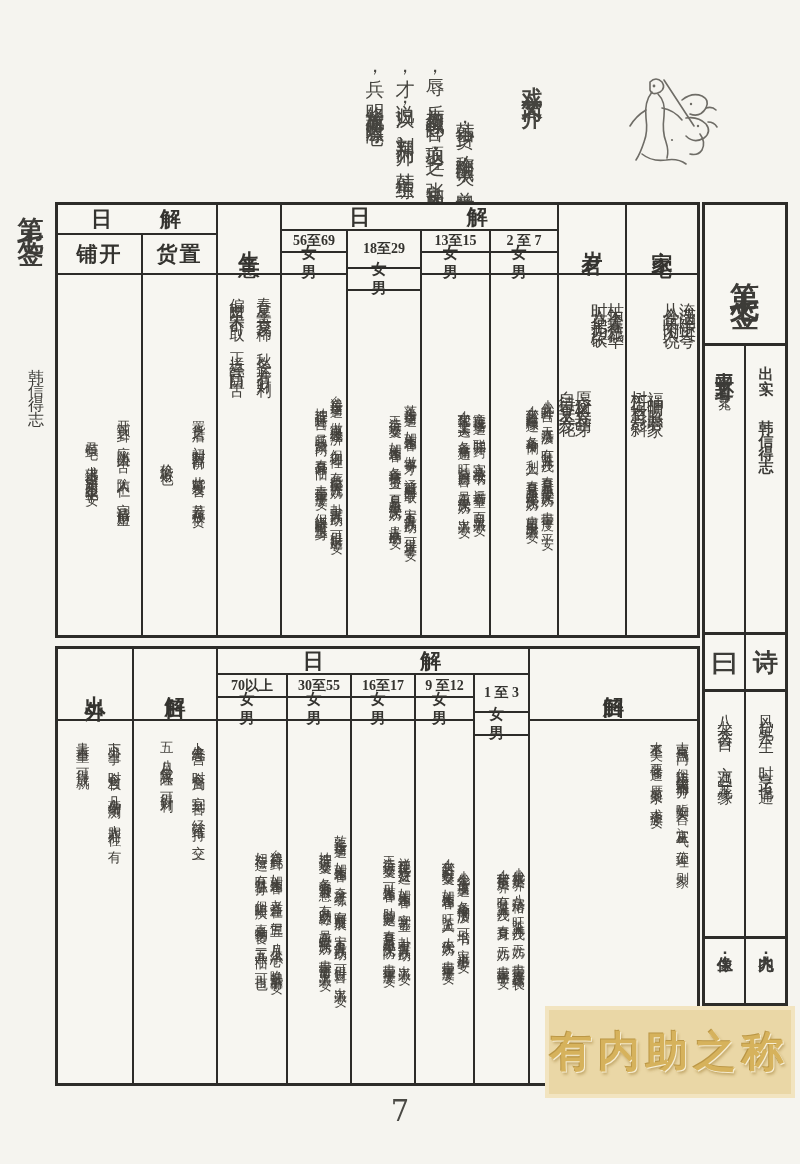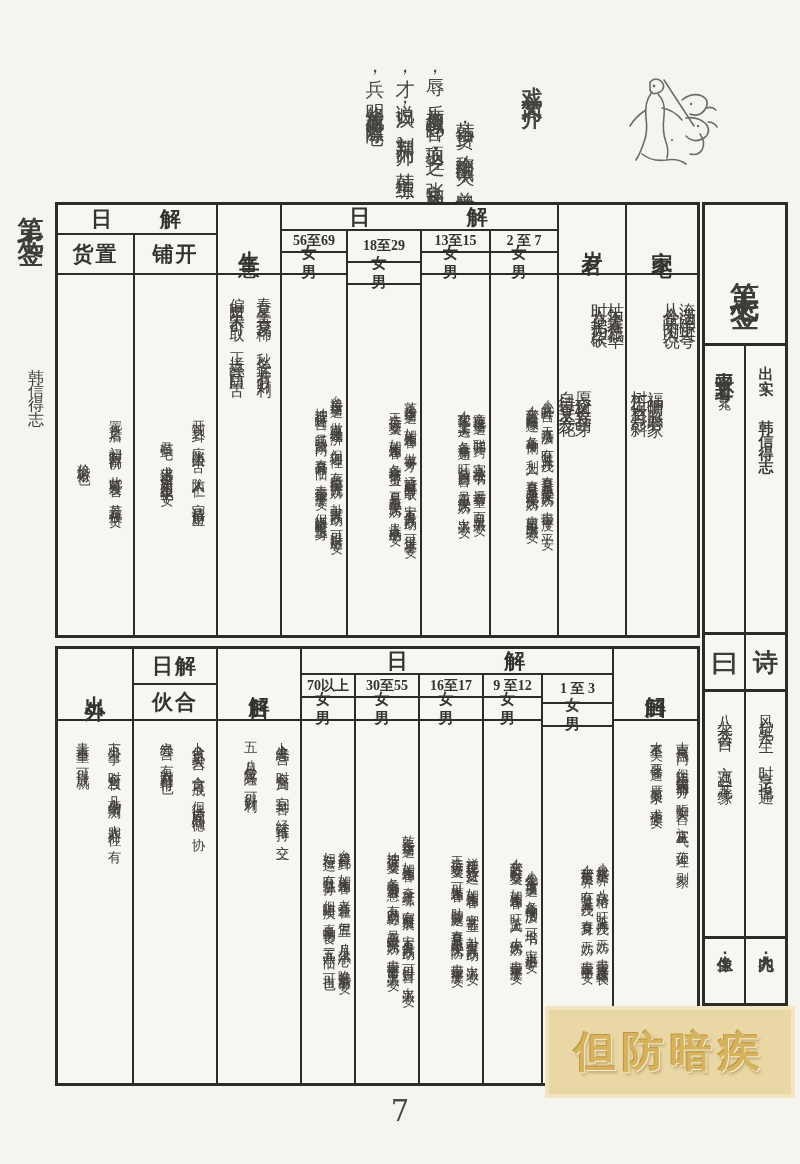--- a/index.html
+++ b/index.html
@@ -122,29 +122,29 @@
     </g>
   </svg>
 
   <div class="lm-signno vtext">第七签</div>
   <div class="lm-signname vtext">韩信得志</div>
 
   <div class="xtable t1">
     <div class="grp" style="width:158px">
       <div class="hc hc-big" style="height:30px">日　　解</div>
       <div class="grprow">
+        <div class="col" style="flex:1">
+          <div class="hc hc-big" style="height:40px">铺开</div>
+          <div class="cellbody roomy">开铺之卦　应防小人口舌　防人不仁　宜请招财星
+君镇宅　求佛祖令旗安门上祭化平安</div>
+        </div>
         <div class="col" style="width:75px">
           <div class="hc hc-big" style="height:40px">货置</div>
           <div class="cellbody roomy">置货之后　初时有高价　此货可发售　若是存放货
 价恐败也</div>
-        </div>
-        <div class="col" style="flex:1">
-          <div class="hc hc-big" style="height:40px">铺开</div>
-          <div class="cellbody roomy">开铺之卦　应防小人口舌　防人不仁　宜请招财星
-君镇宅　求佛祖令旗安门上祭化平安</div>
         </div>
       </div>
     </div>
 
     <div class="col" style="width:64px">
       <div class="hc hc-vert" style="height:70px">生意</div>
       <div class="cellbody shengyi">春夏生意交易稀　秋冬运开有财利
 偏财阻失不可取　正道经营防口舌</div>
     </div>
 
@@ -154,21 +154,21 @@
         <span>解</span>
       </div>
       <div class="grprow">
         <div class="col" style="width:64px">
           <div class="hc hc-age" style="height:22px">56至69</div>
           <div class="hc hc-gender" style="height:22px">女　男</div>
           <div class="cellbody">台造步运亨通　做事忠诚经济　但勿迫性　有些小疾口舌无妨　卦中贵人扶助　可得财运平安
 坤造行运叶吉　虽旺益家门　春夏月守旧　幸吉星守度平安　但嫌常时暗疾上身</div>
         </div>
         <div class="col" style="width:74px">
-          <div class="hc hc-age" style="height:32px">18至29</div>
+          <div class="hc hc-age" style="height:38px">18至29</div>
           <div class="hc hc-gender" style="height:22px">女　男</div>
           <div class="cellbody">英造步运亨通　如枯木逢春　做事奇才　通能可向外争取　定卜有贵人扶助　可得才喜平安
 玉造行运交泰　如枯木逢春　各事技巧贤玉　夏月虽有小疾无妨　贵人扶助平安</div>
         </div>
         <div class="col" style="width:69px">
           <div class="hc hc-age" style="height:22px">13至15</div>
           <div class="hc hc-gender" style="height:22px">女　男</div>
           <div class="cellbody">童造现运亨通　聪明开窍　宜入学校读书　远景有望　而且出入平安
 小女现年交上美运　各事精通　旺益家门财喜　虽有小疾无妨　出入平安</div>
         </div>
@@ -197,40 +197,34 @@
     </div>
   </div>
 
   <div class="xtable t2">
     <div class="col" style="width:74px">
       <div class="hc hc-vert" style="height:72px">出外</div>
       <div class="cellbody roomy">卜出外一事　时令当权　凡事勿猜测　大胆前往　有
 贵人重重　可得成就</div>
     </div>
 
-    <div class="col" style="width:84px">
-      <div class="hc hc-big" style="height:36px">日解</div>
-      <div class="hc hc-big" style="height:36px">伙合</div>
-      <div class="cellbody roomy">卜合伙之卦大吉　合之可成　但伙计应同心同德　协
-力经营　有大财利可得也</div>
-    </div>
 
     <div class="col" style="width:84px">
       <div class="hc hc-vert" style="height:72px">解日</div>
       <div class="cellbody roomy">卜生意经营　时令合局　宜刻苦　经营维持　交三
 五　八月生意兴隆　可得财利</div>
     </div>
 
     <div class="grp" style="width:312px">
       <div class="hc hc-big hc-span2" style="height:26px">
         <span>日</span>
         <span>解</span>
       </div>
       <div class="grprow">
-        <div class="col" style="width:52px">
+        <div class="col" style="width:68px">
           <div class="hc hc-age" style="height:23px">70以上</div>
           <div class="hc hc-gender" style="height:23px">女　男</div>
           <div class="cellbody">台造得此卦　如枯木逢春　老当益壮　但三五　八月上落小心　晚景胜前平安
 妇造行运　有旺益子孙　但防暗疾　喜孝物勿食　三五八守旧　可吉也</div>
         </div>
         <div class="col" style="width:64px">
           <div class="hc hc-age" style="height:23px">30至55</div>
           <div class="hc hc-gender" style="height:23px">女　男</div>
           <div class="cellbody">乾造步运亨通　如枯木逢春　奇才老练　宜向前发展　定卜有贵人扶助　可得财喜　出入平安
 坤造行运交泰　各事贤淑智慧　有内助之称　虽有些暗疾无妨　吉星守命可卜出入平安</div>
@@ -241,21 +235,21 @@
           <div class="cellbody">祥造现年转交好运　如枯木逢春　宜学艺业　卦中有贵人扶助　出入平安
 玉造行运交泰　可枯木逢春　助益家庭　春夏月虽有小疾无防　吉星守度平安</div>
         </div>
         <div class="col" style="width:59px">
           <div class="hc hc-age" style="height:23px">9 至12</div>
           <div class="hc hc-gender" style="height:23px">女　男</div>
           <div class="cellbody">小儿今年运度亨通　各事伶俐活泼　可培书　定卜进步平安
 小女之卦时运交泰　如枯木逢春　旺益上人　小疾无妨　吉星守度平安</div>
         </div>
         <div class="col" style="flex:1">
-          <div class="hc hc-age" style="height:29px">1 至 3</div>
+          <div class="hc hc-age" style="height:38px">1 至 3</div>
           <div class="hc hc-gender" style="height:23px">女　男</div>
           <div class="cellbody">小儿根基足养　八字清格　旺益上人并茂　无妨　吉星守度寿命绵长
 小女根苗足养　有旺益上人并茂　春夏月　无妨　吉星守命平安</div>
         </div>
       </div>
     </div>
 
     <div class="col" style="flex:1">
       <div class="hc hc-vert" style="height:72px">解曰</div>
       <div class="cellbody mid">吉宅喜气盈门　但防小孩生端祸非而分　听妇女人言　宜从正气、公正理　则家
@@ -297,18 +291,18 @@
       <div class="rp-half">
         <div class="vtext">内兆：</div>
       </div>
       <div class="rp-half">
         <div class="vtext">生像：</div>
       </div>
     </div>
   </div>
 
   <div class="banner">
-    <span class="banner-text">但防暗疾</span>
+    <span class="banner-text">有内助之称</span>
   </div>
 
   <div class="pagenum">7</div>
 
 </div>
 
 </body></html>

